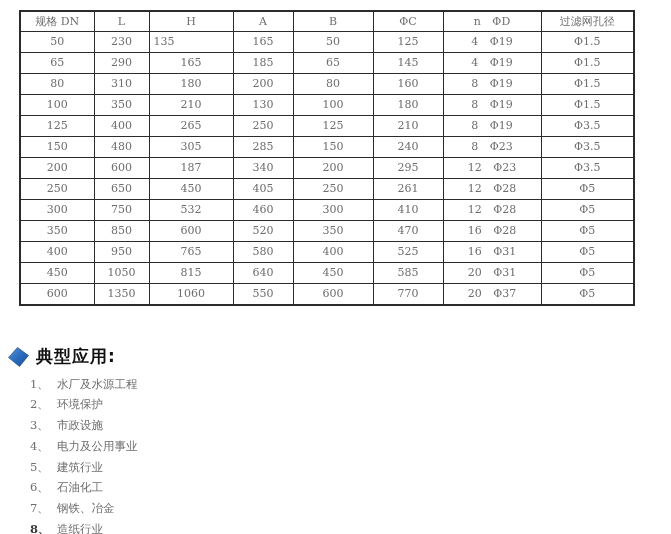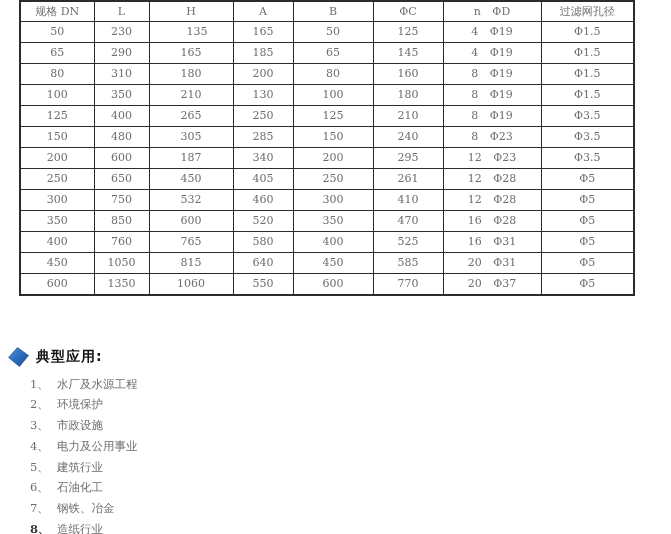--- a/index.html
+++ b/index.html
@@ -9,21 +9,21 @@
     height: 534px;
     background: #ffffff;
     font-family: "DejaVu Serif", "Liberation Serif", serif;
     overflow: hidden;
   }
 
   
   #dimensions-table {
     position: absolute;
     left: 19px;
-    top: 0;
+    top: 10px;
     width: 614px;
     border-collapse: collapse;
     table-layout: fixed;
     border: 2px solid var(--border-color, #2b2b2b);
     font-size: 11px;
     color: var(--data-text, #6e6e6e);
   }
   #dimensions-table th,
   #dimensions-table td {
     border: 1px solid var(--border-color, #2b2b2b);
@@ -33,21 +33,21 @@
     text-align: center;
     font-weight: normal;
     white-space: nowrap;
     overflow: hidden;
   }
   #dimensions-table thead th { height: 19px; line-height: 19px; }
   
   #dimensions-table th:nth-child(7),
   #dimensions-table td:nth-child(7) { word-spacing: 8px; }
   
-  #dimensions-table td.align-left { text-align: center; padding-left: 12px; }
+  #dimensions-table td.align-left { text-align: left; padding-left: 4px; }
 
   
   #applications {
     position: absolute;
     left: 8px;
     top: 346px;
     width: 400px;
   }
   .apps-title-row {
     display: flex;
@@ -55,21 +55,21 @@
     height: 21px;
   }
   .diamond-icon {
     width: 21px;
     height: 20px;
     margin-right: 7px;
     flex: 0 0 auto;
   }
   .apps-title {
     font-family: "DejaVu Sans", "Liberation Sans", sans-serif;
-    font-size: 14px;
+    font-size: 17px;
     font-weight: bold;
     color: #111111;
     letter-spacing: 1px;
   }
   .apps-list {
     margin-top: 7px;
     margin-left: 22px;
   }
   .app-item {
     display: flex;
@@ -213,21 +213,21 @@
           <td>850</td>
           <td>600</td>
           <td>520</td>
           <td>350</td>
           <td>470</td>
           <td>16 Φ28</td>
           <td>Φ5</td>
         </tr>
         <tr>
           <td>400</td>
-          <td>760</td>
+          <td>950</td>
           <td>765</td>
           <td>580</td>
           <td>400</td>
           <td>525</td>
           <td>16 Φ31</td>
           <td>Φ5</td>
         </tr>
         <tr>
           <td>450</td>
           <td>1050</td>

